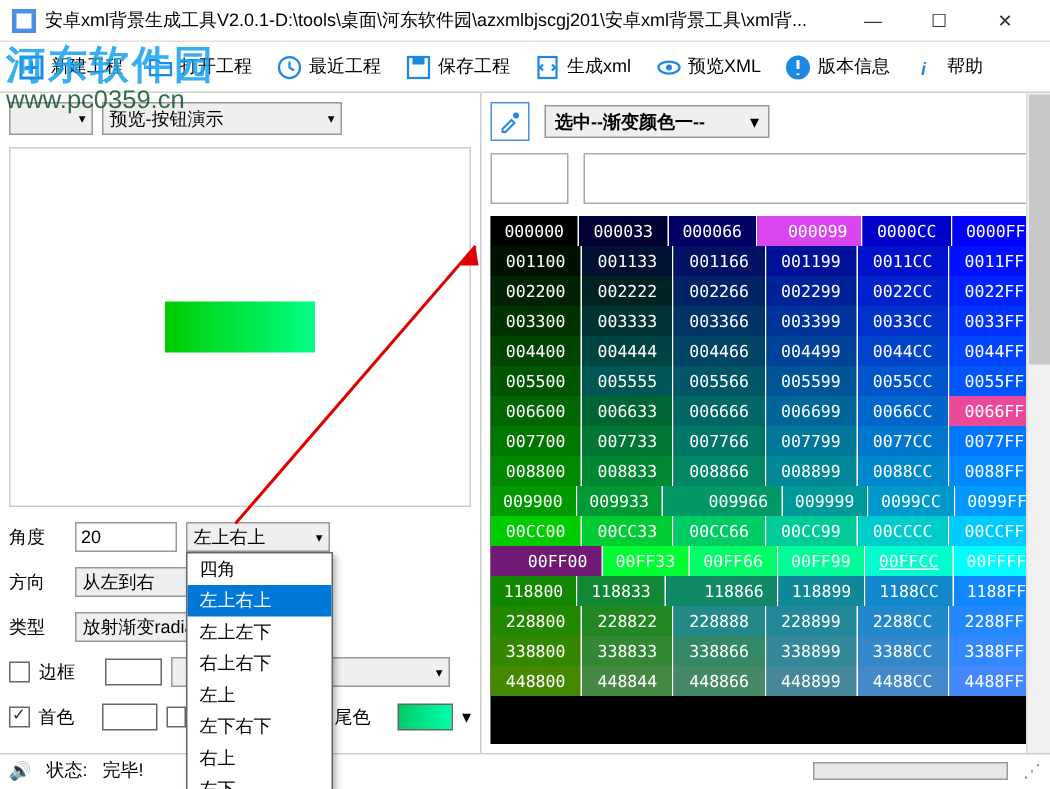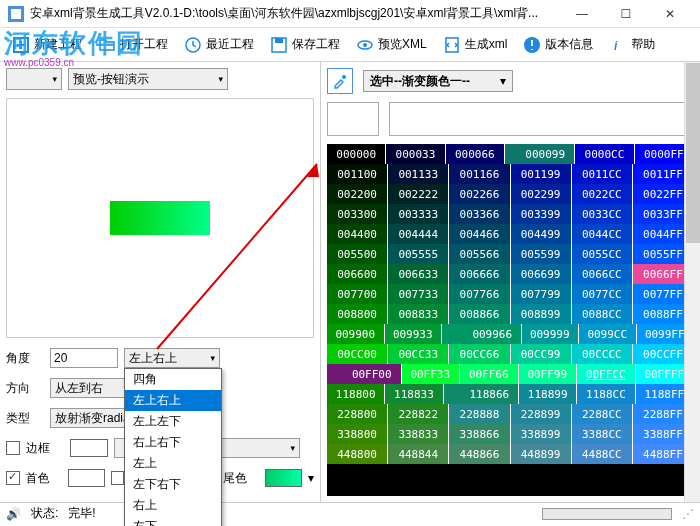--- a/index.html
+++ b/index.html
@@ -7,21 +7,21 @@
 .titlebar{height:28px;background:#fff;display:flex;align-items:center;padding:0 8px;border-bottom:1px solid #e0e0e0}
 .titlebar .icon{width:16px;height:16px;margin-right:6px}
 .titlebar .title{flex:1;color:#000;white-space:nowrap;overflow:hidden}
 .titlebar .winbtn{width:44px;height:28px;display:flex;align-items:center;justify-content:center;color:#333}
 .toolbar{height:34px;display:flex;align-items:center;padding:0 6px;gap:4px;border-bottom:1px solid #d0d0d0;position:relative}
 .tbtn{display:flex;align-items:center;gap:4px;padding:3px 6px;cursor:pointer}
 .tbtn svg{width:18px;height:18px}
 .tbtn span{white-space:nowrap}
 .watermark{position:absolute;left:4px;top:26px;pointer-events:none;z-index:5}
 .watermark .wm-main{color:#16a0f0;font-size:26px;font-weight:bold;letter-spacing:2px;opacity:0.85}
-.watermark .wm-url{color:#a21caf;font-size:10px;opacity:0.85;margin-top:-4px}
+.watermark .wm-url{color:#14532d;font-size:17px;opacity:0.85;margin-top:-4px}
 .content{display:flex;height:440px}
 .left{width:320px;height:100%;padding:6px;display:flex;flex-direction:column;position:relative}
 .preview-row{display:flex;align-items:center;gap:6px;margin-bottom:8px}
 .dd{height:22px;border:1px solid #999;background:#efefef;display:flex;align-items:center;padding:0 4px;position:relative}
 .dd .caret{margin-left:auto;font-size:9px}
 .preview-area{flex:1;border:1px solid #ccc;background:#fff;display:flex;align-items:center;justify-content:center;position:relative}
 .grad-btn{width:100px;height:34px;background:linear-gradient(90deg,#00cc00,#00ff88)}
 .arrow-line{position:absolute;pointer-events:none;z-index:20}
 .controls{margin-top:8px}
 .crow{display:flex;align-items:center;gap:6px;margin-bottom:6px;height:24px}
@@ -88,31 +88,31 @@
     </div>
   <div class="tbtn">
       <svg viewBox="0 0 18 18">
         <rect x="2" y="2" width="14" height="14" fill="none" stroke="#1e88e5" stroke-width="1.5"></rect>
         <rect x="5" y="2" width="8" height="5" fill="#1e88e5"></rect>
       </svg>
       <span>保存工程</span>
     </div>
   <div class="tbtn">
       <svg viewBox="0 0 18 18">
+        <rect x="3" y="2" width="12" height="14" fill="none" stroke="#1e88e5" stroke-width="1.5"></rect>
+        <path d="M6 7l-2 2 2 2M12 7l2 2-2 2" stroke="#1e88e5" stroke-width="1.5" fill="none"></path>
+      </svg>
+      <span>生成xml</span>
+    </div>
+  <div class="tbtn">
+      <svg viewBox="0 0 18 18">
         <ellipse cx="9" cy="9" rx="7" ry="4" fill="none" stroke="#1e88e5" stroke-width="1.5"></ellipse>
         <circle cx="9" cy="9" r="2" fill="#1e88e5"></circle>
       </svg>
       <span>预览XML</span>
-    </div>
-  <div class="tbtn">
-      <svg viewBox="0 0 18 18">
-        <rect x="3" y="2" width="12" height="14" fill="none" stroke="#1e88e5" stroke-width="1.5"></rect>
-        <path d="M6 7l-2 2 2 2M12 7l2 2-2 2" stroke="#1e88e5" stroke-width="1.5" fill="none"></path>
-      </svg>
-      <span>生成xml</span>
     </div>
   <div class="tbtn">
       <svg viewBox="0 0 18 18">
         <circle cx="9" cy="9" r="8" fill="#1e88e5"></circle>
         <path d="M9 4v6M9 13v1" stroke="#fff" stroke-width="2"></path>
       </svg>
       <span>版本信息</span>
     </div>
   <div class="tbtn">
       <svg viewBox="0 0 18 18">
@@ -219,21 +219,21 @@
     </div>
     <div class="swatch-row">
       <div class="swatch"></div>
       <div class="swatch wide"></div>
     </div>
     <div class="color-table" id="ctable">
         <div class="ct-row">
           <div class="ct-cell" style="background: rgb(0, 0, 0);">000000</div>
           <div class="ct-cell" style="background: rgb(0, 0, 51);">000033</div>
           <div class="ct-cell" style="background: rgb(0, 0, 102);">000066</div>
-          <div class="ct-cell" style="background: #0f766e; padding-left: 11px;">000099</div>
+          <div class="ct-cell" style="background: #d946ef; padding-left: 11px;">000099</div>
           <div class="ct-cell" style="background: rgb(0, 0, 204);">0000CC</div>
           <div class="ct-cell" style="background: rgb(0, 0, 255);">0000FF</div>
         </div>
         <div class="ct-row">
           <div class="ct-cell" style="background: rgb(0, 17, 0);">001100</div>
           <div class="ct-cell" style="background: rgb(0, 17, 51);">001133</div>
           <div class="ct-cell" style="background: rgb(0, 17, 102);">001166</div>
           <div class="ct-cell" style="background: rgb(0, 17, 153);">001199</div>
           <div class="ct-cell" style="background: rgb(0, 17, 204);">0011CC</div>
           <div class="ct-cell" style="background: rgb(0, 17, 255);">0011FF</div>

